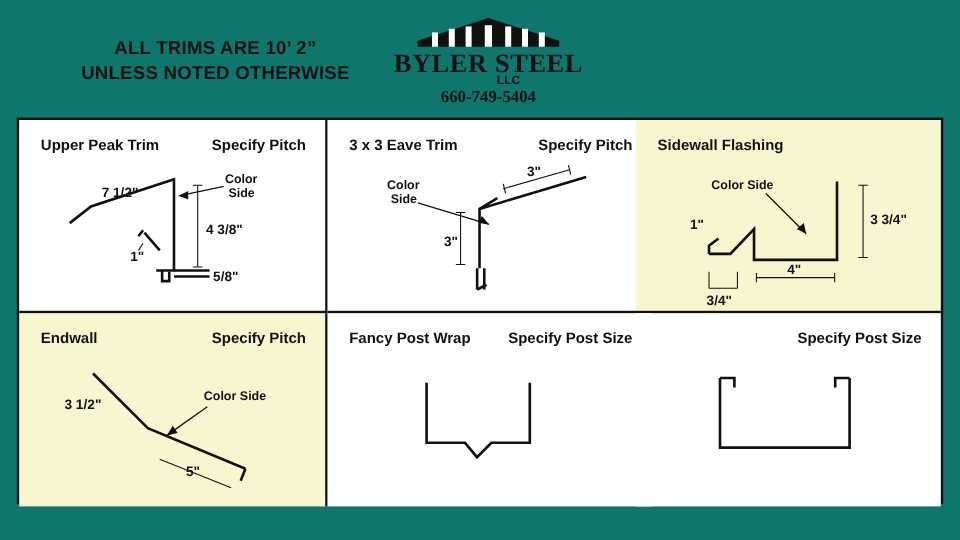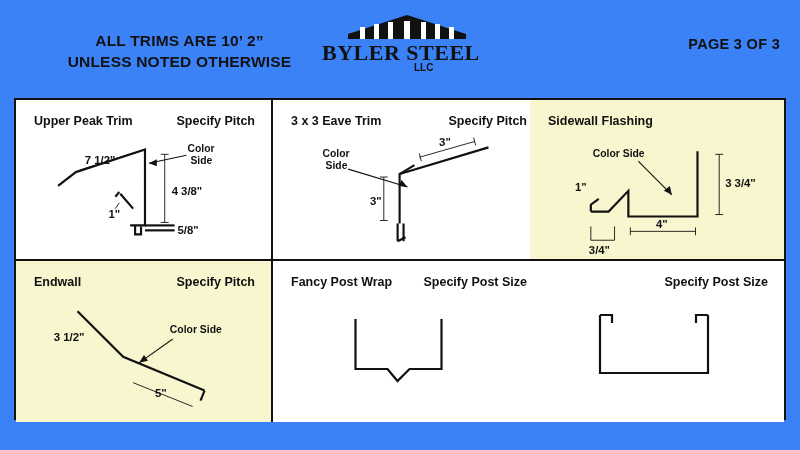--- a/index.html
+++ b/index.html
@@ -12,21 +12,21 @@
     height: 450px;
     position: relative;
     font-family: "Liberation Sans", sans-serif;
     overflow: hidden;
   }
   .page {
     position: absolute;
     left: 0; top: 0;
     width: 800px;
     height: 450px;
-    background: #3b82f6;
+    background: #0f766e;
   }
 
   
   .header {
     position: absolute;
     left: 0; top: 0;
     width: 800px;
     height: 98px;
   }
   .header-left {
@@ -51,20 +51,21 @@
     letter-spacing: 0.3px;
   }
 
   
   .logo {
     position: absolute;
     left: 322px;
     top: 14px;
     width: 170px;
     height: 80px;
+    text-align: center;
   }
   .logo-roof {
     position: absolute;
     left: 22px;
     top: 0px;
     width: 126px;
     height: 26px;
   }
   .logo-name {
     position: absolute;
@@ -194,23 +195,23 @@
         <rect x="16" y="13" width="5" height="12" fill="#ffffff"></rect>
         <rect x="30" y="10" width="5" height="15" fill="#ffffff"></rect>
         <rect x="44" y="8" width="5" height="17" fill="#ffffff"></rect>
         <rect x="60" y="7" width="6" height="18" fill="#ffffff"></rect>
         <rect x="77" y="8" width="5" height="17" fill="#ffffff"></rect>
         <rect x="91" y="10" width="5" height="15" fill="#ffffff"></rect>
         <rect x="105" y="13" width="5" height="12" fill="#ffffff"></rect>
       </svg>
       <div class="logo-name">BYLER STEEL</div>
       <div class="logo-llc">LLC</div>
-    </div>
-
-    <div class="header-right">PAGE 3 OF 3</div>
+      <div class="logo-phone">660-749-5404</div>
+    </div>
+
   </div>
 
   <div class="grid">
 
     <div class="cell r0 c0 white">
       <div class="cell-title">Upper Peak Trim</div>
       <div class="cell-note">Specify Pitch</div>
       <svg class="drawing" viewBox="0 0 257 161">
 
         <path class="profile" d="M42 87 L60 73 L130 50 L130 127 L115 127"></path>

